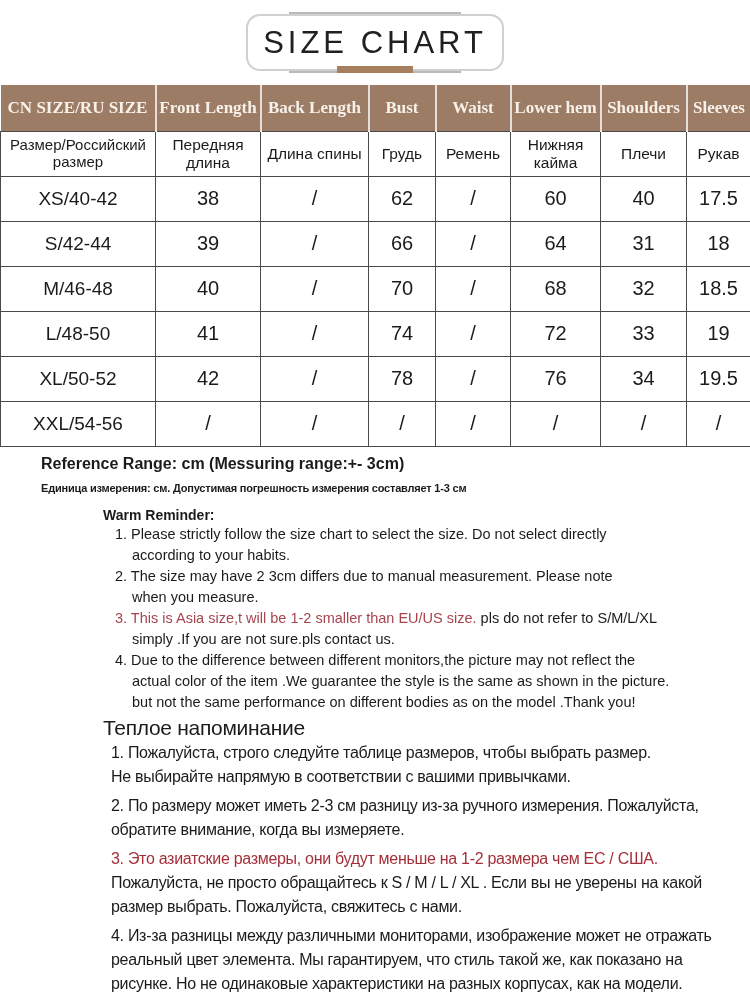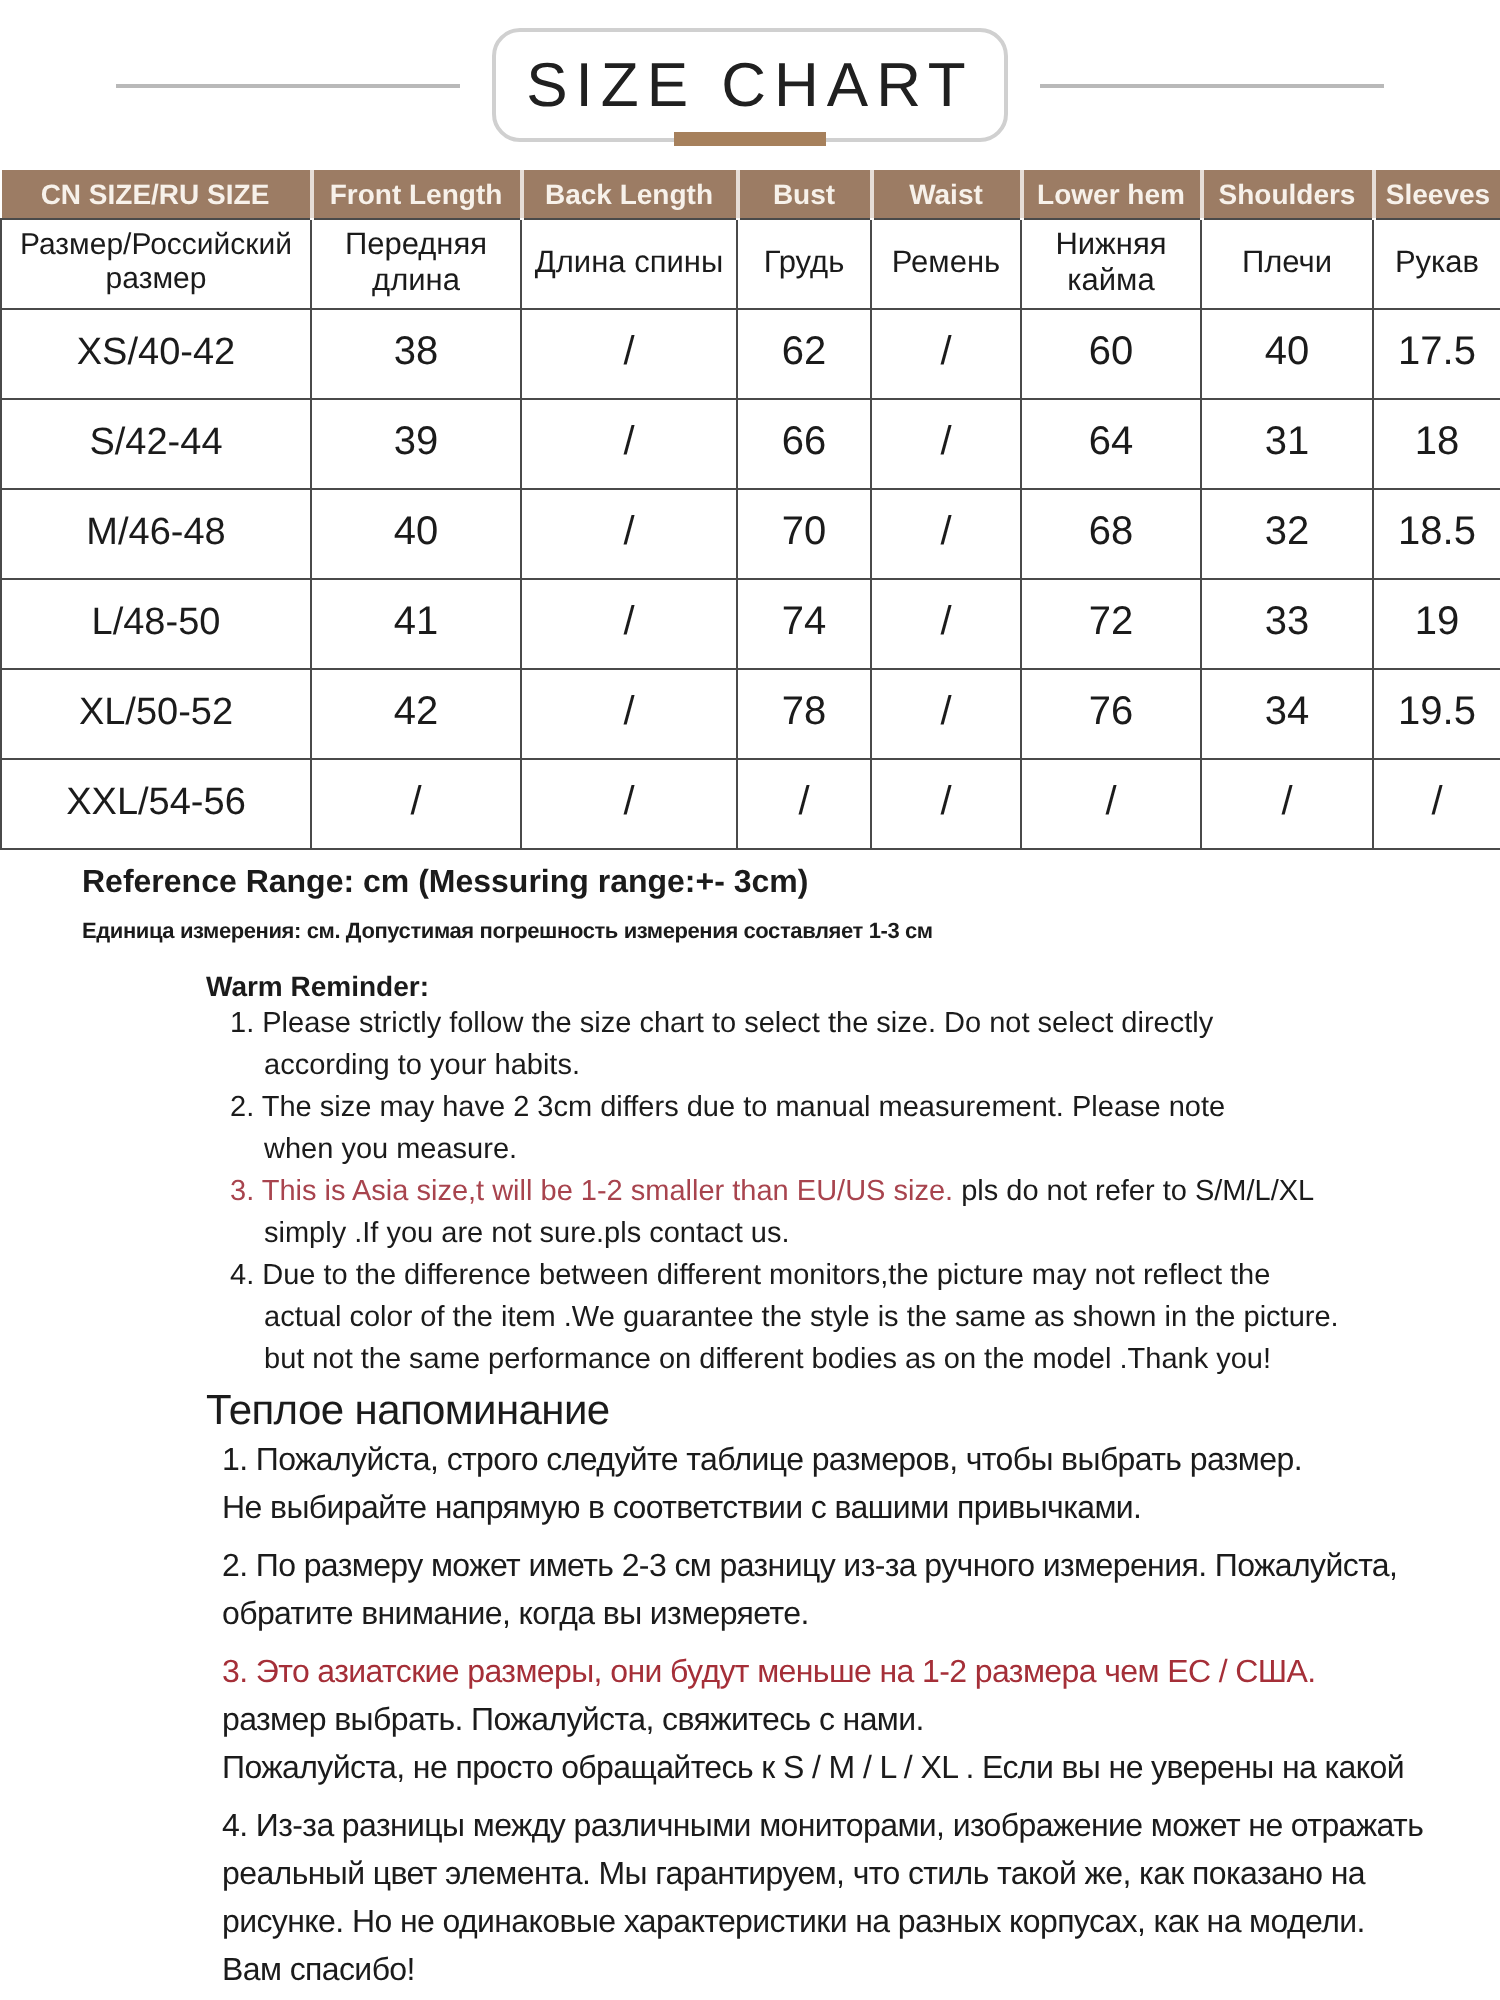--- a/index.html
+++ b/index.html
@@ -1,36 +1,36 @@
 <!DOCTYPE html>
 <html style="--header-bg: #9c7c64; --title-bar: #a6805c; --red-en: #a8444e; --red-ru: #a52f38; --table-border: #4a4a4a;"><head>
 <meta charset="utf-8">
 <style>
   * { margin:0; padding:0; box-sizing:border-box; }
   body { background:#fff; font-family:"Liberation Sans", sans-serif; color:#1b1b1b; }
   .page { position:relative; width:750px; height:1000px; background:#fff; overflow:hidden; }
 
   
-  .title-row { position:relative; height:85px; display:flex; align-items:center; justify-content:center; }
+  .title-row { position:relative; height:85px; display:flex; align-items:center; justify-content:center;flex-direction:column; }
   .side-line { height:2px; width:172px; background:#b9b9b9; }
   .title-box { position:relative; width:258px; height:57px; margin:0 16px;
                border:2px solid #d0d0d0; border-radius:14px;
                display:flex; align-items:center; justify-content:center; background:#fff; }
   .title-text { font-size:31px; letter-spacing:4px; color:#202020; white-space:nowrap; }
   .title-bar { position:absolute; left:50%; transform:translateX(-50%); bottom:-4px;
                width:76px; height:7px; background:var(--title-bar,#a6805c); }
 
   
   table { width:750px; border-collapse:collapse; table-layout:fixed; }
   col.c0{width:155px} col.c1{width:105px} col.c2{width:108px} col.c3{width:67px}
   col.c4{width:75px}  col.c5{width:90px}  col.c6{width:86px}  col.c7{width:64px}
   th, td { text-align:center; vertical-align:middle; }
-  tr.en-head th { background:var(--header-bg,#9c7c64); color:#f7f1ea; height:24px;
-                  font-size:14px; font-weight:700; border:none;
-                  border-right:2px solid rgba(255,255,255,.75); }
+  tr.en-head th { background:var(--header-bg,#9c7c64); color:#f7f1ea; height:46px;
+                  font-size:17px; font-weight:700; border:none;
+                  border-right:2px solid rgba(255,255,255,.75);font-family:Liberation Serif, serif; }
   tr.en-head th:last-child { border-right:none; }
   tr.ru-head th { height:45px; font-weight:400; font-size:15.5px; line-height:1.12;
                   border:1px solid var(--table-border,#4a4a4a); background:#fff; }
   tr.ru-head th.first { font-size:15px; }
   tbody td { height:45px; font-size:20px; border:1px solid var(--table-border,#4a4a4a); background:#fff; }
   tbody td.size-cell { font-size:19px; }
 
   
   .notes { padding:7px 8px 0 8px;margin-left:33px; }
   .ref-en { font-size:16px; font-weight:700; line-height:20px; }
@@ -176,22 +176,22 @@
         <div class="ru-para">
           <div class="ru-line">1. Пожалуйста, строго следуйте таблице размеров, чтобы выбрать размер.</div>
           <div class="ru-line">Не выбирайте напрямую в соответствии с вашими привычками.</div>
         </div>
         <div class="ru-para">
           <div class="ru-line">2. По размеру может иметь 2-3 см разницу из-за ручного измерения. Пожалуйста,</div>
           <div class="ru-line">обратите внимание, когда вы измеряете.</div>
         </div>
         <div class="ru-para">
           <div class="ru-line red">3. Это азиатские размеры, они будут меньше на 1-2 размера чем ЕС / США.</div>
+          <div class="ru-line">Пожалуйста, не просто обращайтесь к S / M / L / XL . Если вы не уверены на какой</div>
           <div class="ru-line">размер выбрать. Пожалуйста, свяжитесь с нами.</div>
-          <div class="ru-line">Пожалуйста, не просто обращайтесь к S / M / L / XL . Если вы не уверены на какой</div>
         </div>
         <div class="ru-para">
           <div class="ru-line">4. Из-за разницы между различными мониторами, изображение может не отражать</div>
           <div class="ru-line">реальный цвет элемента. Мы гарантируем, что стиль такой же, как показано на</div>
           <div class="ru-line">рисунке. Но не одинаковые характеристики на разных корпусах, как на модели.</div>
           <div class="ru-line">Вам спасибо!</div>
         </div>
       </div>
   </div>
 

